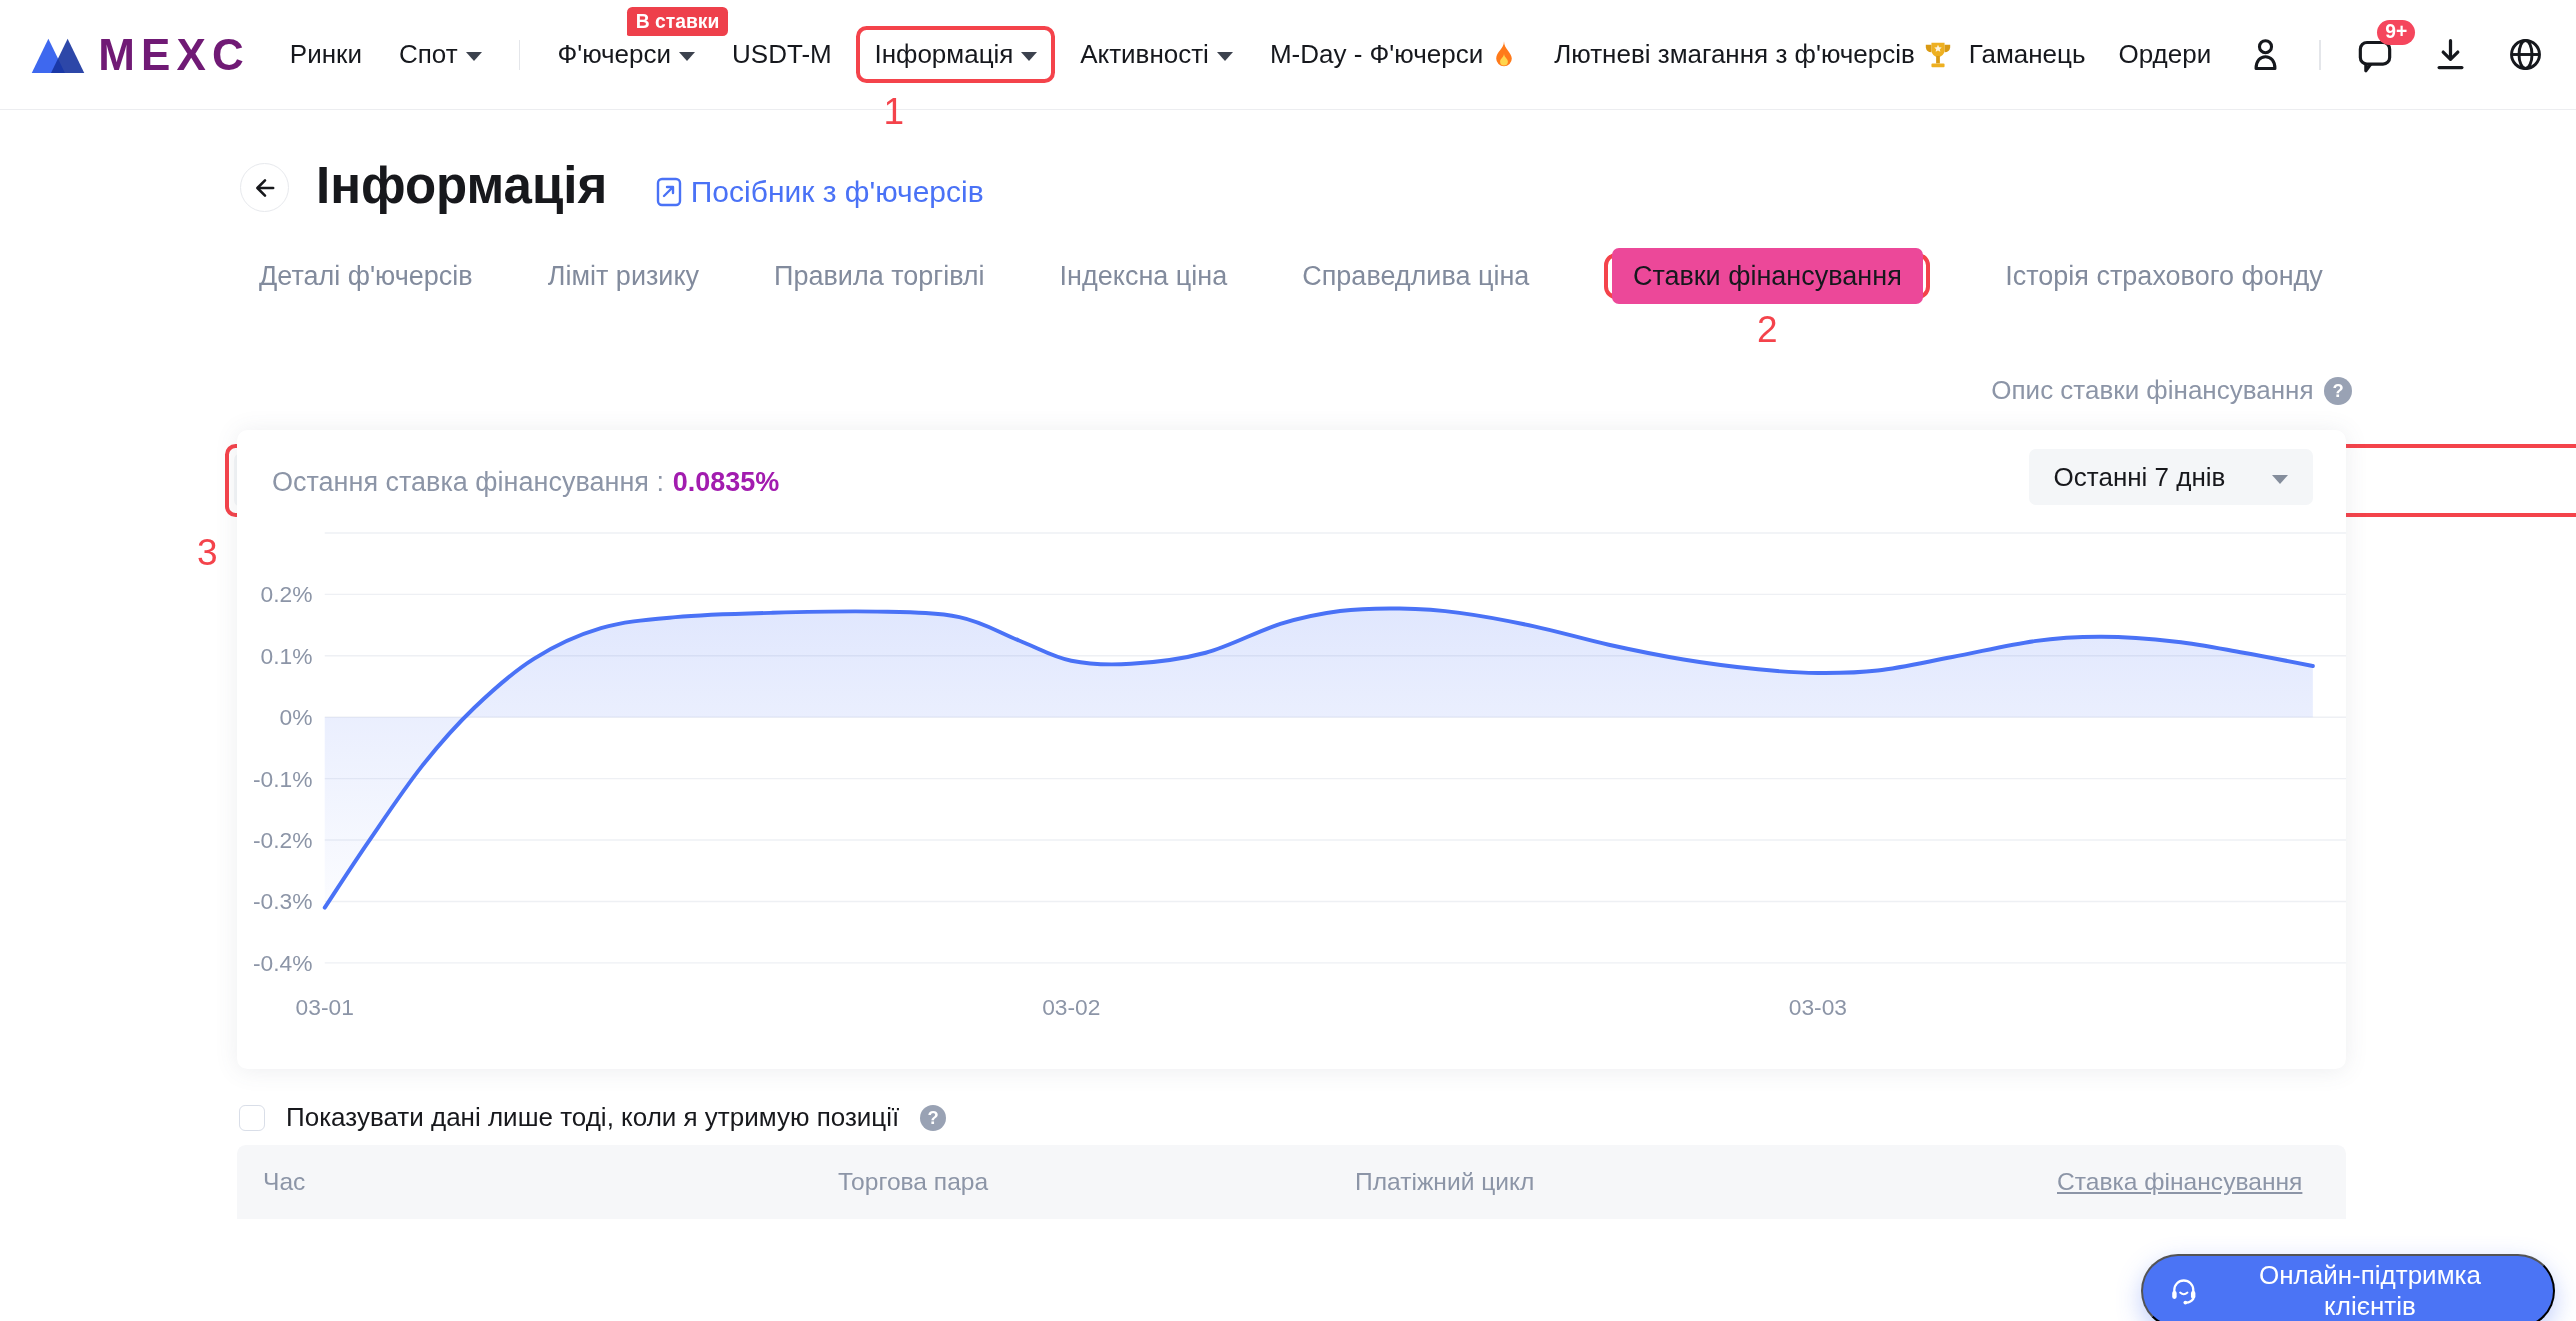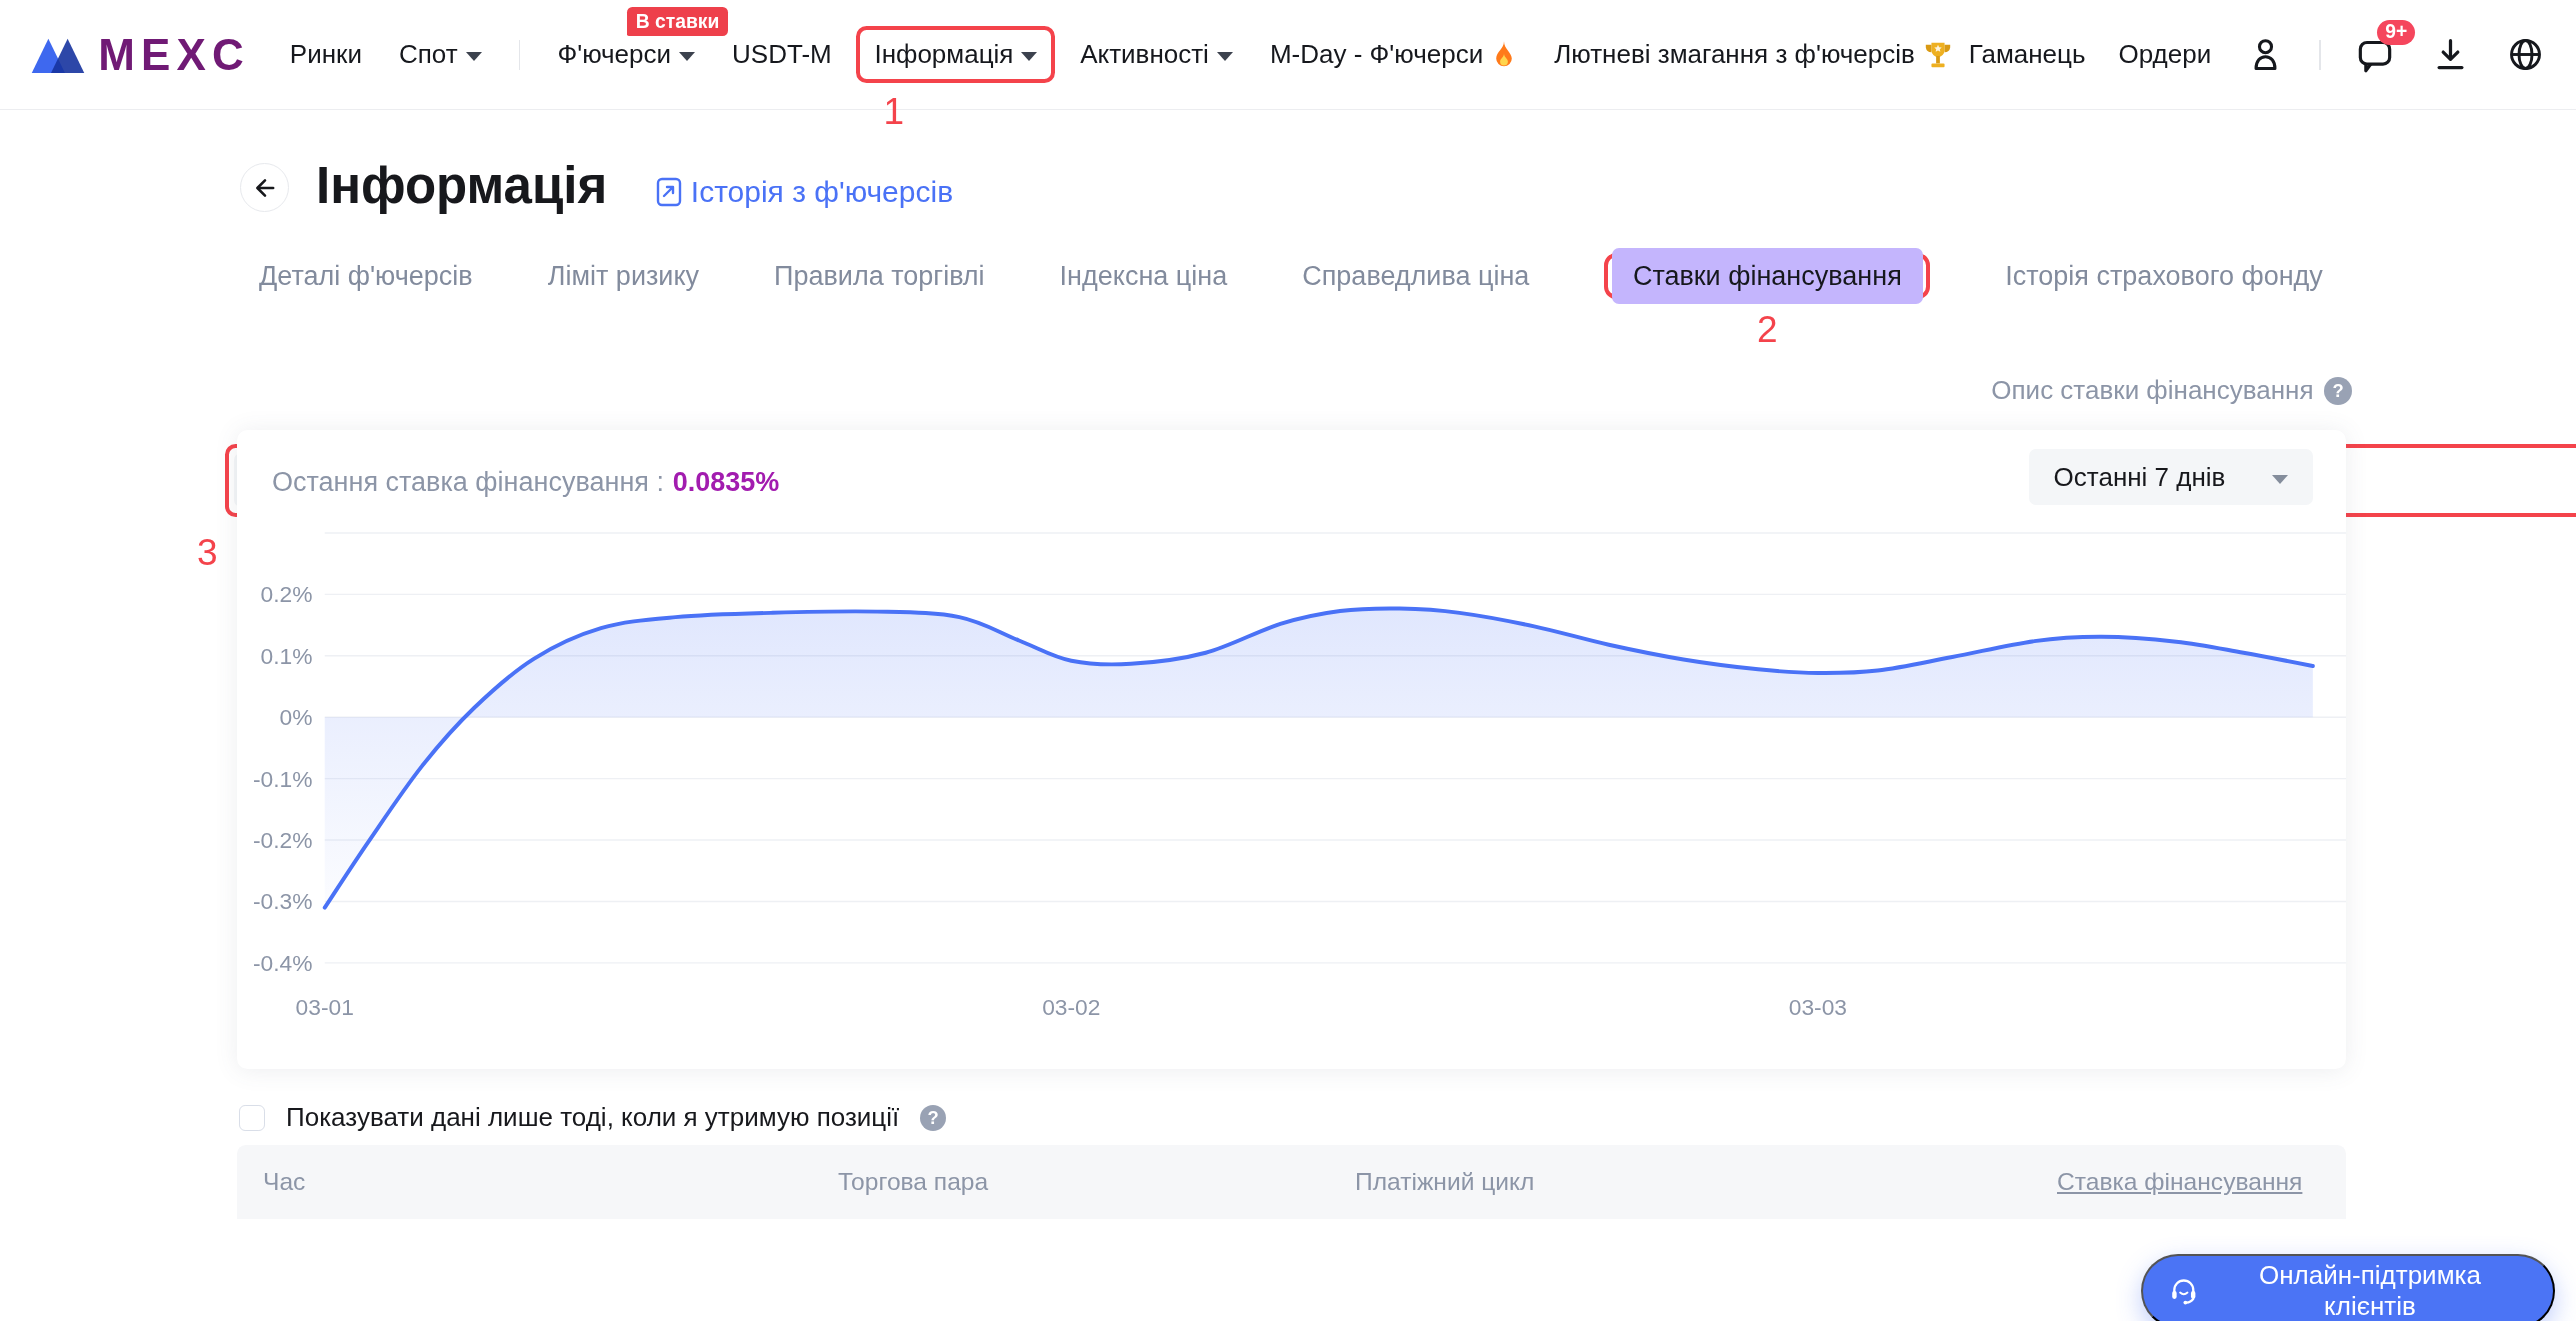--- a/index.html
+++ b/index.html
@@ -28,21 +28,21 @@
   .count-badge { position:absolute; top:-14px; right:-19.3px; background:#f5465d; color:#fff; font-size:19.3px; font-weight:700; padding:1.8px 8px; border-radius:14px; }
 
   
   .back-btn { left:240px; top:163px; width:49px; height:49px; border:1.8px solid #e7e9ed; border-radius:50%; display:flex; align-items:center; justify-content:center; cursor:pointer; background:#fff; }
   .page-title { left:316px; top:156px; font-size:51px; font-weight:700; color:#17181c; }
   .guide-link { left:656px; top:175px; display:flex; align-items:center; gap:8.8px; color:#4a72f6; font-size:30px; cursor:pointer; }
 
   
   .tabs { left:259px; top:253px; display:flex; align-items:center; gap:75px; font-size:27px; font-weight:500; color:#828b9d; }
   .tab { cursor:pointer; white-space:nowrap; }
-  .tab-pill { background:#c4b5fd; padding:13px 21px; border-radius:7px; color:#16181d; cursor:pointer; white-space:nowrap; }
+  .tab-pill { background:#ec4899; padding:13px 21px; border-radius:7px; color:#16181d; cursor:pointer; white-space:nowrap; }
   .tabs .anno-box { padding:3.5px; border-radius:12.3px; }
 
   
   .select { background:#f4f6f8; border-radius:7px; display:flex; align-items:center; justify-content:space-between; cursor:pointer; font-size:27px; color:#17181c; }
   .symbol-box { left:225px; top:334px; padding:5.3px; }
   .symbol-select { width:339px; height:54px; padding:0 23px 0 17.5px; }
   .text-cursor { width:1.8px; height:32px; background:#1a1a1a; margin-right:2.6px; }
   .desc-link { right:224px; top:375px; display:flex; align-items:center; gap:10.5px; color:#8c95a7; font-size:26px; cursor:pointer; }
   .help-circle { width:28px; height:28px; border-radius:50%; background:#99a2b4; color:#fff; font-size:18.4px; font-weight:700; display:flex; align-items:center; justify-content:center; }
 
@@ -169,21 +169,21 @@
     <path d="M19.5 12 H5.5"></path>
       <path d="M12 5 L5 12 L12 19"></path>
   </svg>
 </div>
 <h1 class="abs page-title">Інформація</h1>
 <div class="abs guide-link">
   <svg width="26" height="30" viewBox="0 0 26 30" fill="none" stroke="#4a72f6" stroke-width="2.4" stroke-linejoin="round">
     <rect x="2" y="2" width="22" height="26" rx="4"></rect>
     <path d="M8 19 L17 10 M11 10 h6 v6" stroke-linecap="round"></path>
   </svg>
-  <span>Історія з ф'ючерсів</span>
+  <span>Посібник з ф'ючерсів</span>
 </div>
 
 <div class="abs tabs">
   <span class="tab">Деталі ф'ючерсів</span>
   <span class="tab">Ліміт ризику</span>
   <span class="tab">Правила торгівлі</span>
   <span class="tab">Індексна ціна</span>
   <span class="tab">Справедлива ціна</span>
   <span class="anno-box">
     <span class="tab-pill">Ставки фінансування</span>

